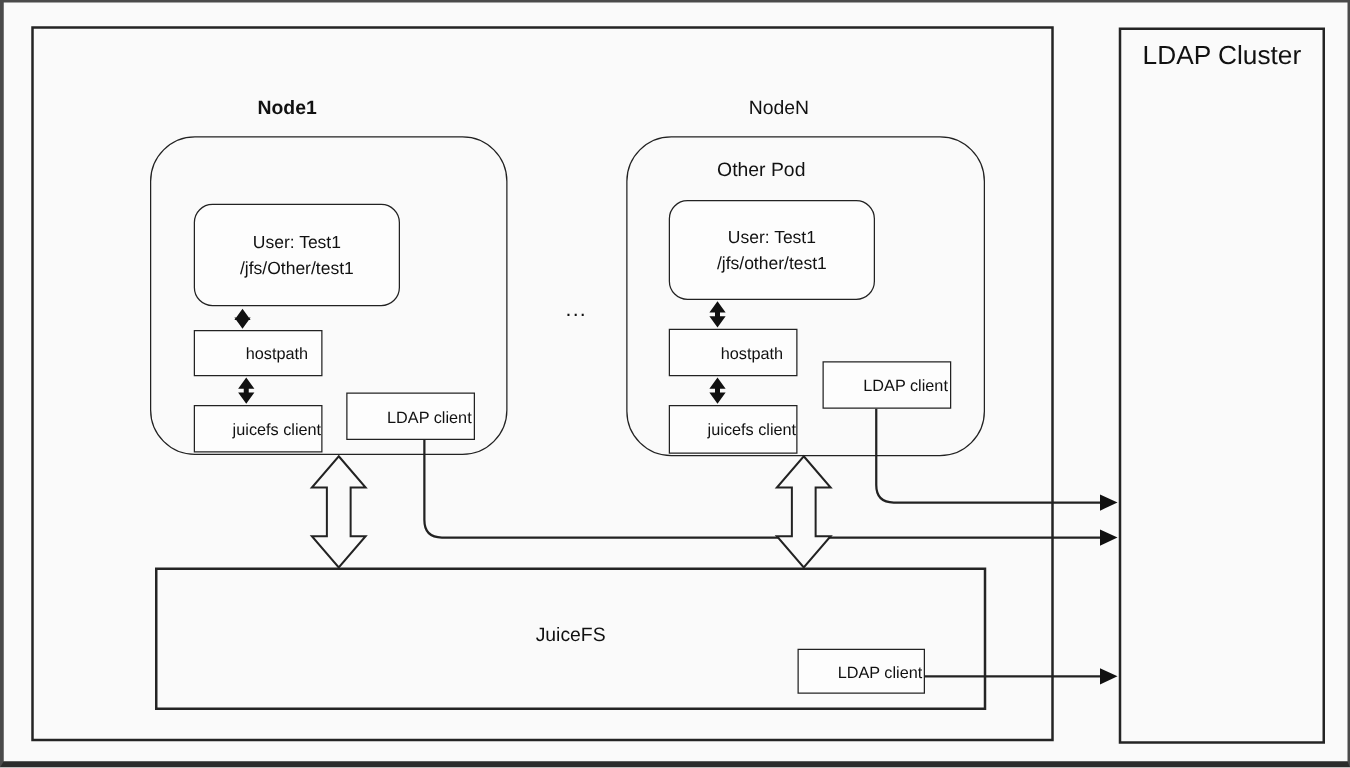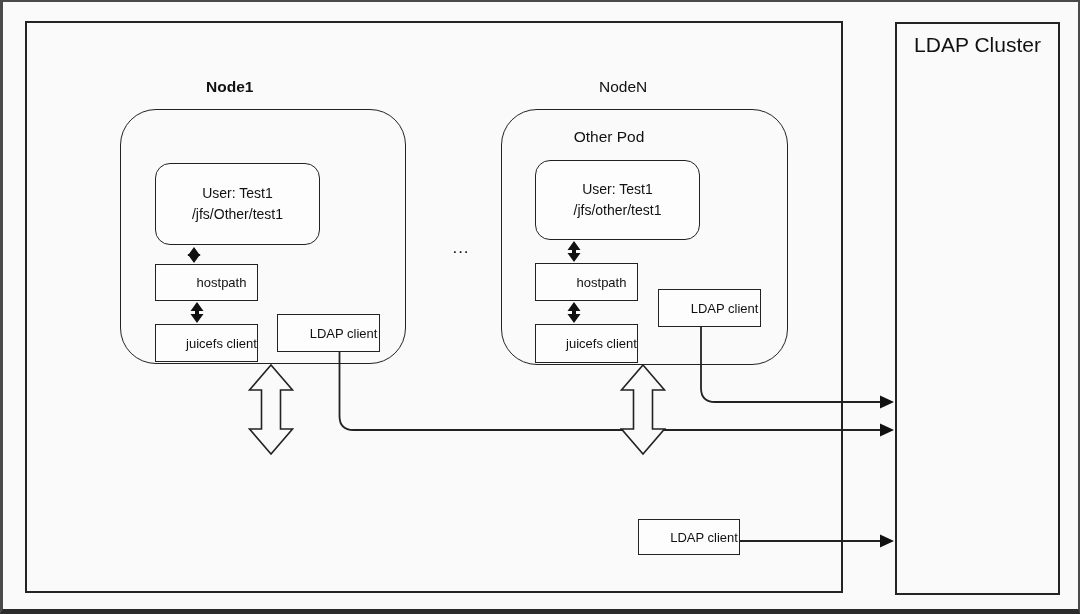--- a/index.html
+++ b/index.html
@@ -111,20 +111,23 @@
   </div>
 
   <div class="abs box small-box" style="left:532px; top:322px; width:103px; height:39px;">
     <span>juicefs client</span>
   </div>
 
   <div class="abs box small-box" style="left:655px; top:287px; width:103px; height:38px;">
     <span>LDAP client</span>
   </div>
 
+  <div class="abs container-box" style="left:121px; top:452px; width:665px; height:114px; z-index:2; background:transparent;">
+    <div class="center-text" style="margin-top:44px; font-size:15.5px;">JuiceFS</div>
+  </div>
 
   <div class="abs box small-box" style="left:635px; top:517px; width:102px; height:36px;">
     <span>LDAP client</span>
   </div>
 
   <svg id="connector-svg" viewBox="0 0 1075 607">
 
     <g>
       <path d="M336.5 350 L336.5 414 Q336.5 428 350.5 428 L878 428" fill="none" stroke="#222222" stroke-width="1.8"></path>
       <path d="M877 421.5 L891 428 L877 434.5 Z" fill="#111111"></path>

